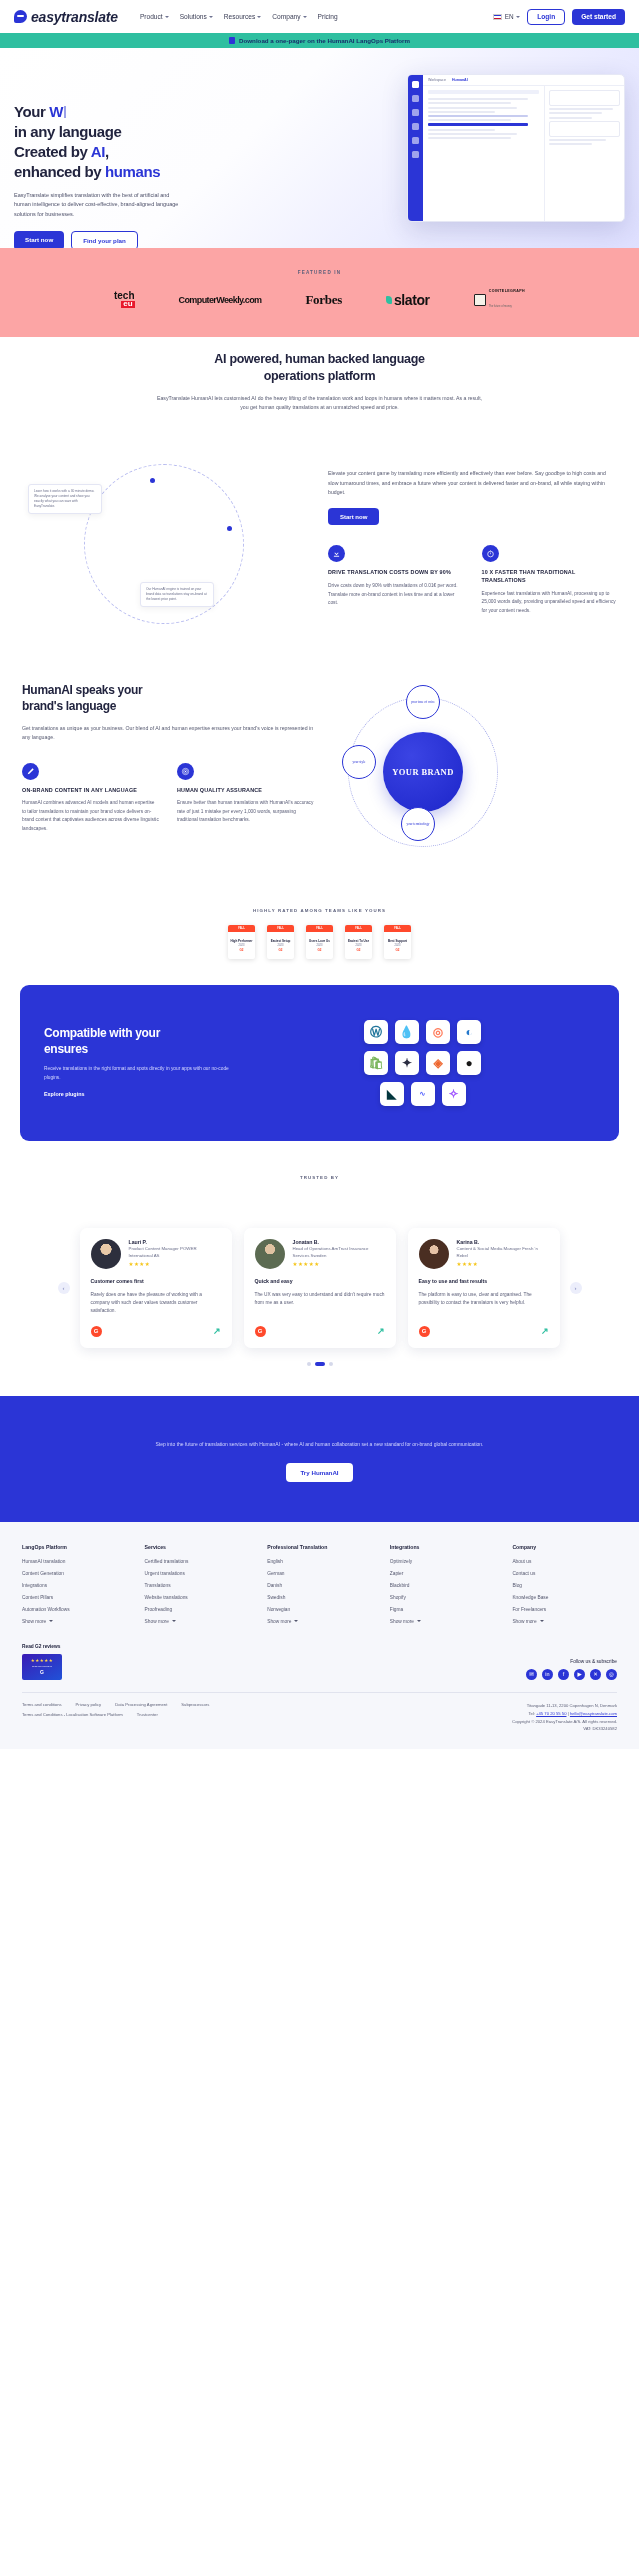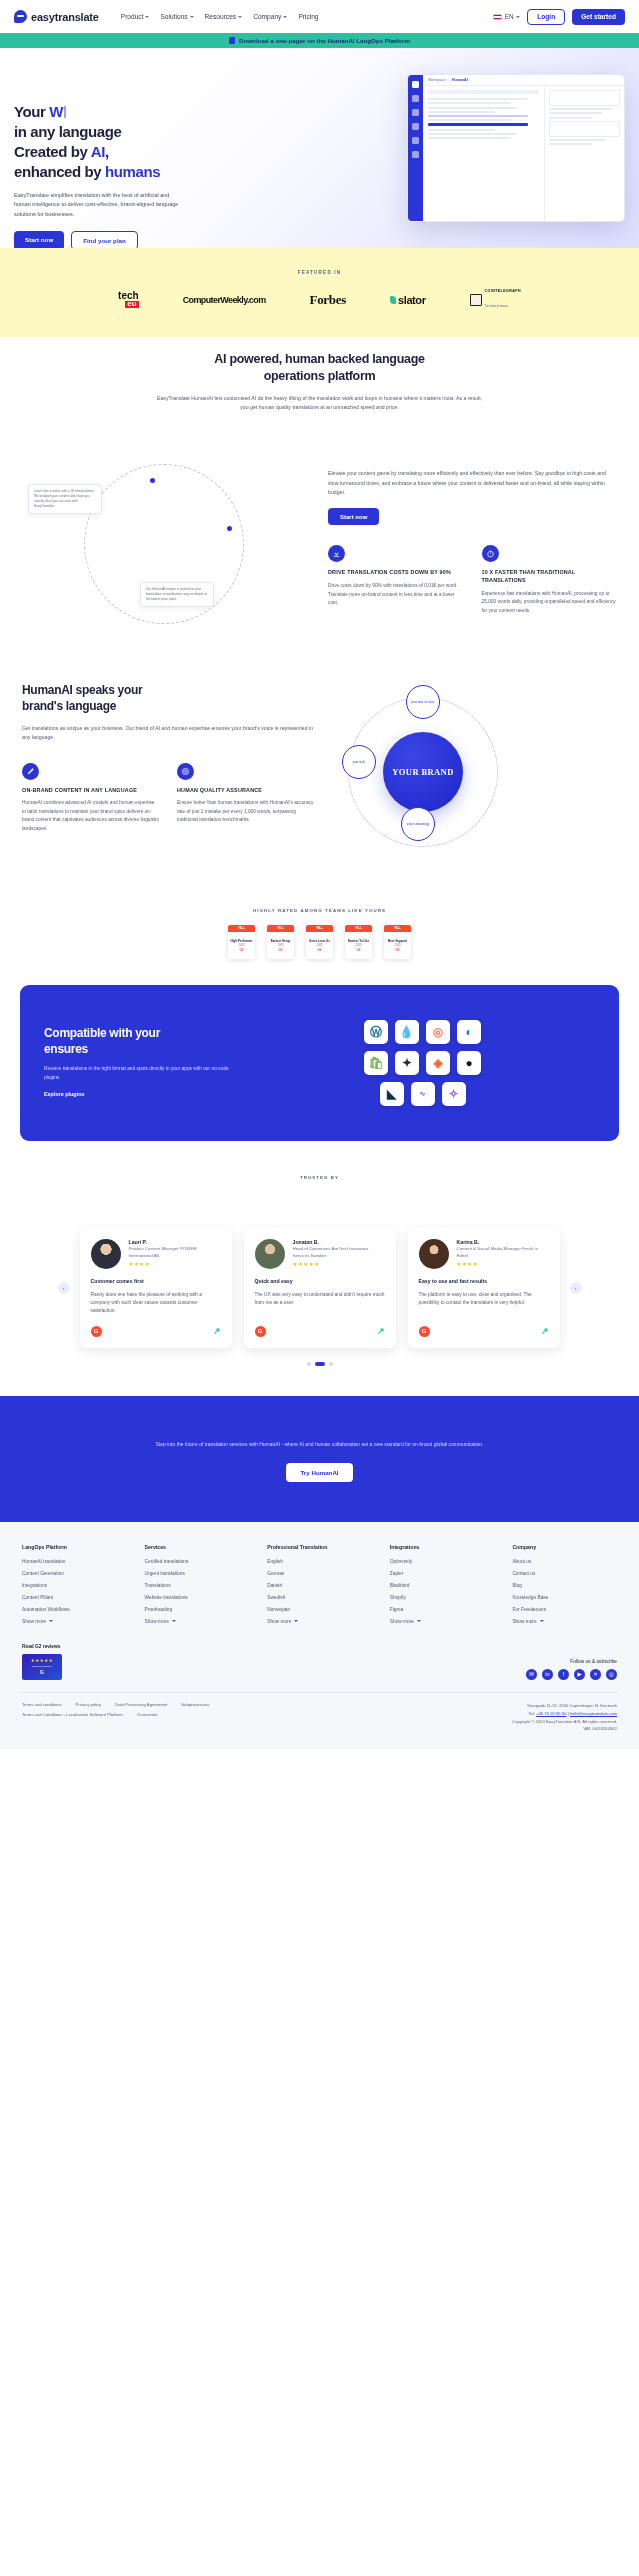--- a/index.html
+++ b/index.html
@@ -23,21 +23,21 @@
   }
   .brand { display: flex; align-items: center; gap: 4px; }
   .brand-mark {
     width: 13px; height: 13px; border-radius: 50% 50% 50% 2px;
     background: #2b35d6; position: relative;
   }
   .brand-mark::after {
     content: ""; position: absolute; left: 3px; top: 5px;
     width: 7px; height: 2px; border-radius: 1px; background: #fff;
   }
-  .brand-name { font-size: 11px; font-weight: 700; color: #1e2240; letter-spacing: -0.2px; }
+  .brand-name { font-size: 14px; font-weight: 700; color: #1e2240; letter-spacing: -0.2px; font-style: italic; }
   .nav-links { display: flex; align-items: center; gap: 11px; margin-left: 10px; }
   .nav-link { font-size: 6.6px; color: #3a3d55; display: flex; align-items: center; gap: 2px; }
   .caret { width: 0; height: 0; border-left: 2.2px solid transparent; border-right: 2.2px solid transparent; border-top: 2.6px solid #6f7391; }
   .nav-right { margin-left: auto; display: flex; align-items: center; gap: 7px; }
   .lang { display: flex; align-items: center; gap: 2.5px; font-size: 6.4px; color: #3a3d55; }
   .flag { width: 9px; height: 6px; background: linear-gradient(#2b35d6 0 33%, #fff 33% 66%, #c8102e 66%); border: 0.4px solid #ccc; }
   .btn-login {
     font-size: 6.6px; font-weight: 700; color: #2b35d6;
     border: 1px solid #2b35d6; border-radius: 4px; padding: 3.5px 9px; background: #fff;
   }
@@ -86,31 +86,31 @@
   .app-left { flex: 1; padding: 4px 5px; display: flex; flex-direction: column; gap: 2.2px; }
   .ln { height: 2px; background: #e8eaf4; border-radius: 1px; }
   .ln.w90 { width: 90%; } .ln.w75 { width: 75%; } .ln.w60 { width: 60%; } .ln.w80{width:80%}
   .ln.sel { background: #2b35d6; height: 3px; }
   .ln.hl { background: #c7ccf0; }
   .app-right { width: 80px; border-left: 0.5px solid #eceef7; padding: 4px; display: flex; flex-direction: column; gap: 2.2px; }
   .card-mini { border: 0.5px solid #e8eaf4; border-radius: 2px; height: 16px; }
   .app-head-bar { height: 4px; background:#eef0fa; border-radius:1px; margin-bottom:2px;}
 
   
-  .featured { padding: 22px 0 26px; background: #fef9c3; }
+  .featured { padding: 22px 0 26px; background: #fca5a5; }
   .featured-label { text-align: center; font-size: 4.6px; letter-spacing: 1.2px; font-weight: 700; color: #5a5e7a; margin-bottom: 14px; }
   .logo-row { display: flex; align-items: center; justify-content: center; gap: 44px; }
   .lg-techeu { font-size: 10px; font-weight: 800; color: #111; line-height: .85; text-align:center;}
   .lg-techeu i { display: block; font-style: normal; background: #e8192c; color: #fff; font-size: 8px; padding: 0 2px; width:fit-content; margin-left:auto; }
   .lg-cw { font-size: 9px; font-weight: 800; color: #e8192c; letter-spacing: -0.6px; }
   .lg-cw span { color: #111; }
   .lg-forbes { font-family: "Liberation Serif", serif; font-size: 13px; font-weight: 700; color: #111; letter-spacing: -0.3px; }
   .lg-slator { display: flex; align-items: center; gap: 2px; }
   .lg-slator .sl-mark { width: 6px; height: 8px; background: #2fbfa0; border-radius: 1px 4px 1px 4px; }
-  .lg-slator .sl-t { font-size: 11px; font-weight: 700; color: #111; letter-spacing: -0.4px; }
+  .lg-slator .sl-t { font-size: 14px; font-weight: 700; color: #111; letter-spacing: -0.4px; }
   .lg-ct { display: flex; align-items: center; gap: 3px; }
   .ct-mark { width: 12px; height: 12px; border: 0.8px solid #222; border-radius: 1px; background: #f5f2e9; }
   .ct-t { font-size: 3.6px; font-weight: 700; color: #111; letter-spacing: 0.4px; }
   .ct-s { font-size: 2.6px; color: #666; }
 
   
   .platform { padding: 14px 0 22px; text-align: center; }
   .platform h2 { font-size: 12.5px; line-height: 1.34; font-weight: 700; color: #22243f; letter-spacing: -0.3px; }
   .platform p { margin: 9px auto 0; max-width: 330px; font-size: 5.2px; line-height: 1.8; color: #55586f; }
 

